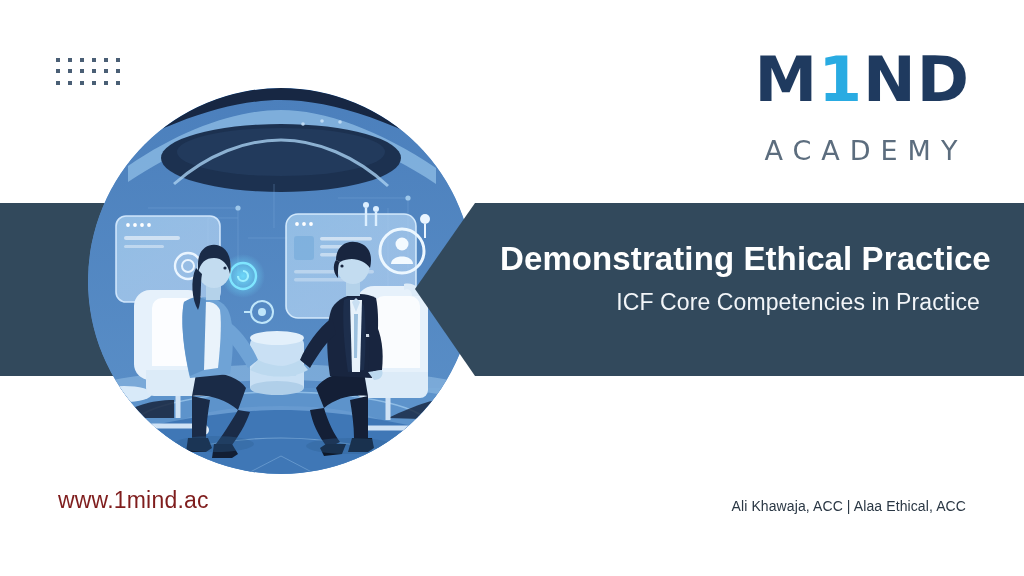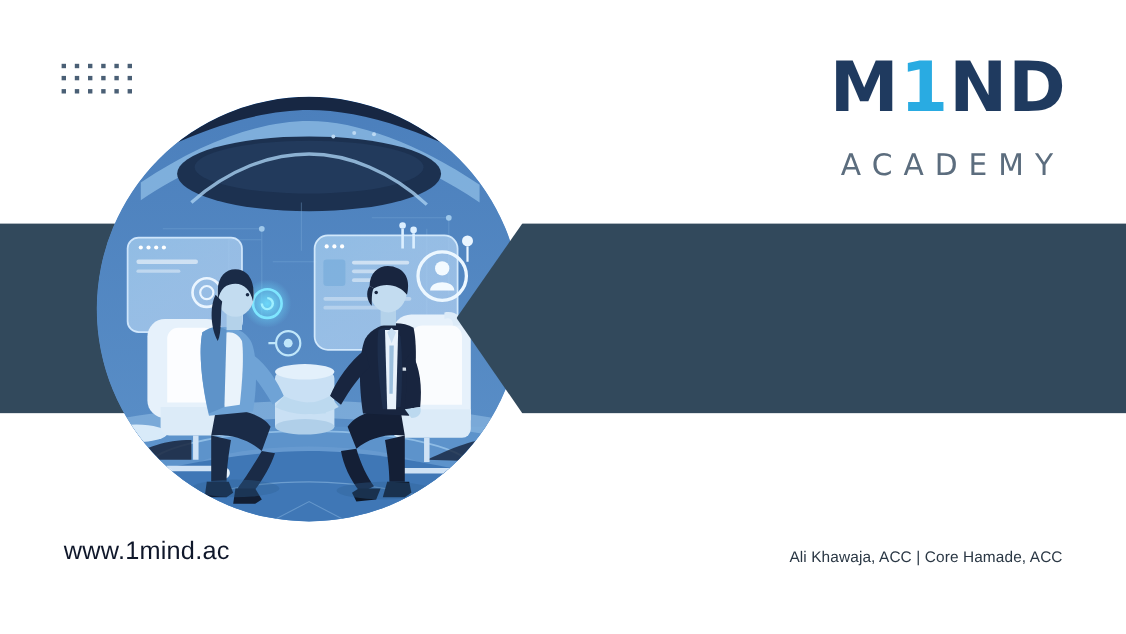--- a/index.html
+++ b/index.html
@@ -120,21 +120,21 @@
     color:#5c6d7e;
     padding-left:10px;
     font-family:"DejaVu Sans", sans-serif;
   }
 
   
   .website {
     position:absolute;
     left:58px; top:487px;
     font-size:23px;
-    color:#0f172a;
+    color:#7f1d1d;
     letter-spacing:0.2px;
     z-index:6;
     font-weight:400;
   }
   .presenters {
     position:absolute;
     right:58px; top:498px;
     font-size:14px;
     color:#2a3744;
     letter-spacing:0.1px;
@@ -357,23 +357,25 @@
 
         <ellipse cx="126" cy="356" rx="40" ry="8" fill="#2f6096" opacity="0.35"></ellipse>
         <ellipse cx="262" cy="358" rx="44" ry="8" fill="#2f6096" opacity="0.35"></ellipse>
       </g>
     </svg>
   </div>
 
   <div class="band-right"></div>
 
   <div class="title-block">
+    <div class="slide-title">Demonstrating Ethical Practice</div>
+    <div class="slide-subtitle">ICF Core Competencies in Practice</div>
   </div>
 
   <div class="logo">
     <div class="logo-main"><span>M</span><span class="one">1</span><span>ND</span></div>
     <div class="logo-sub">ACADEMY</div>
   </div>
 
   <div class="website">www.1mind.ac</div>
-  <div class="presenters">Ali Khawaja, ACC  |  Core Hamade, ACC</div>
+  <div class="presenters">Ali Khawaja, ACC  |  Alaa Ethical, ACC</div>
 
 </div>
 
 </body></html>

